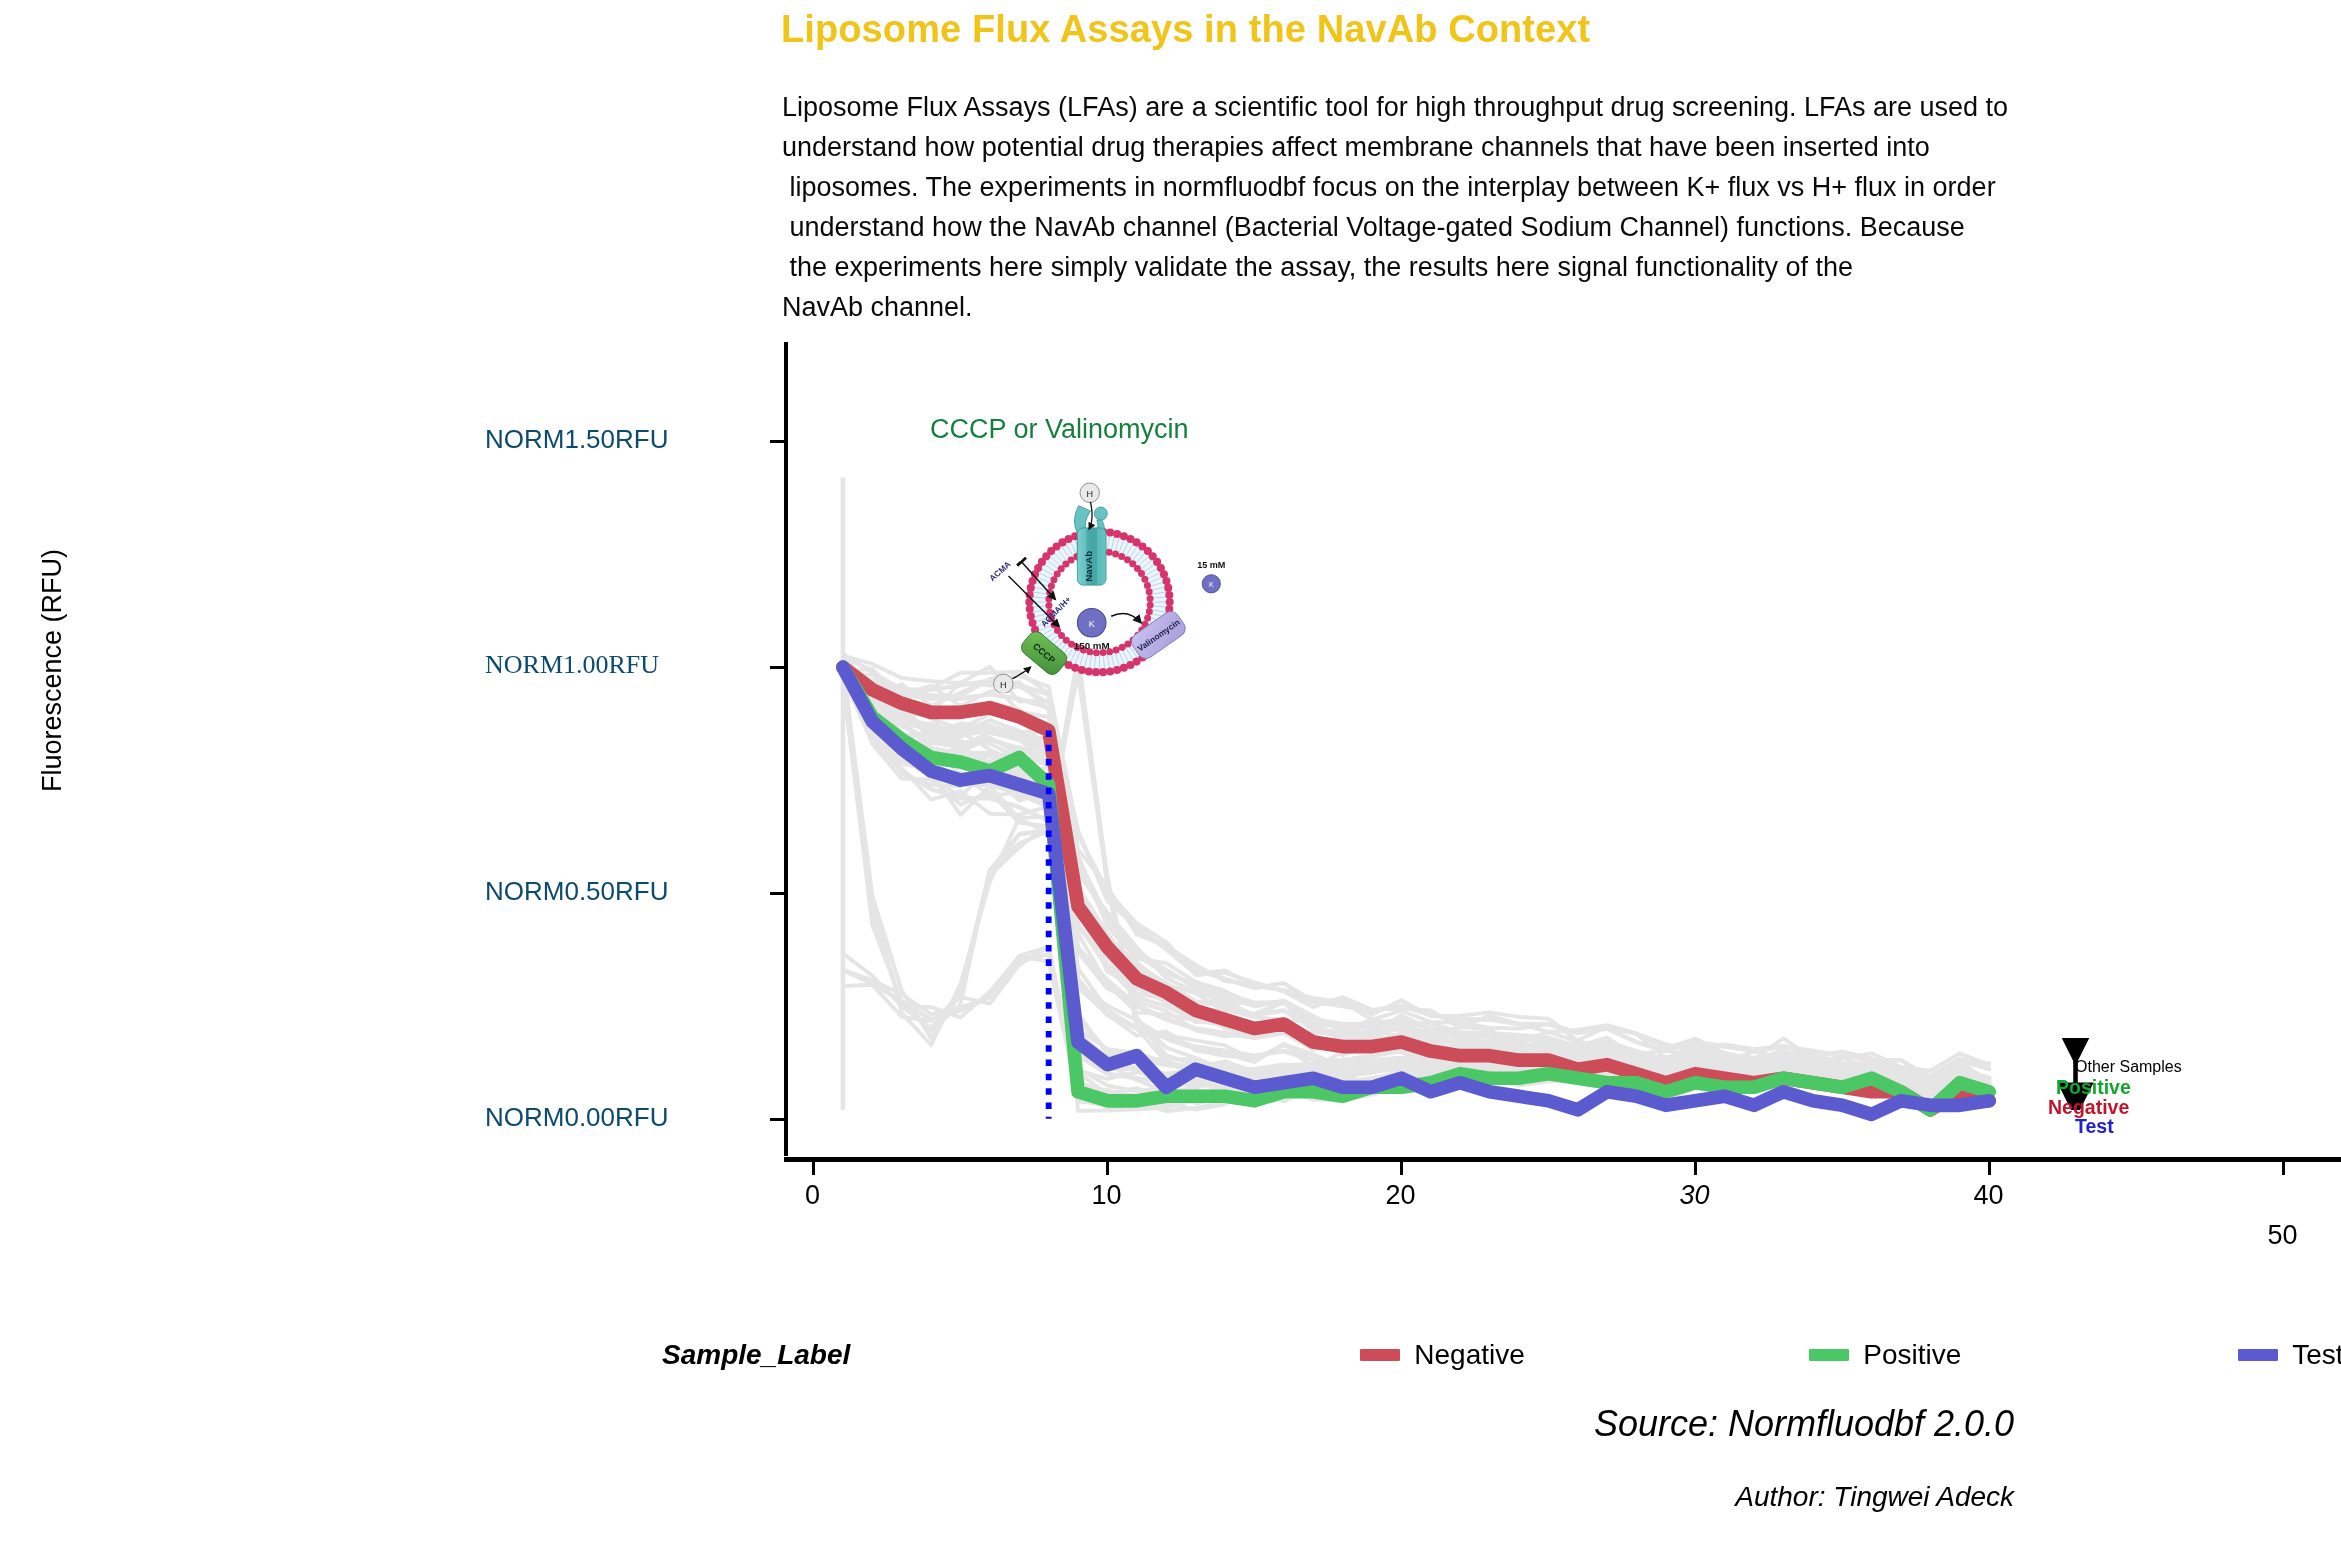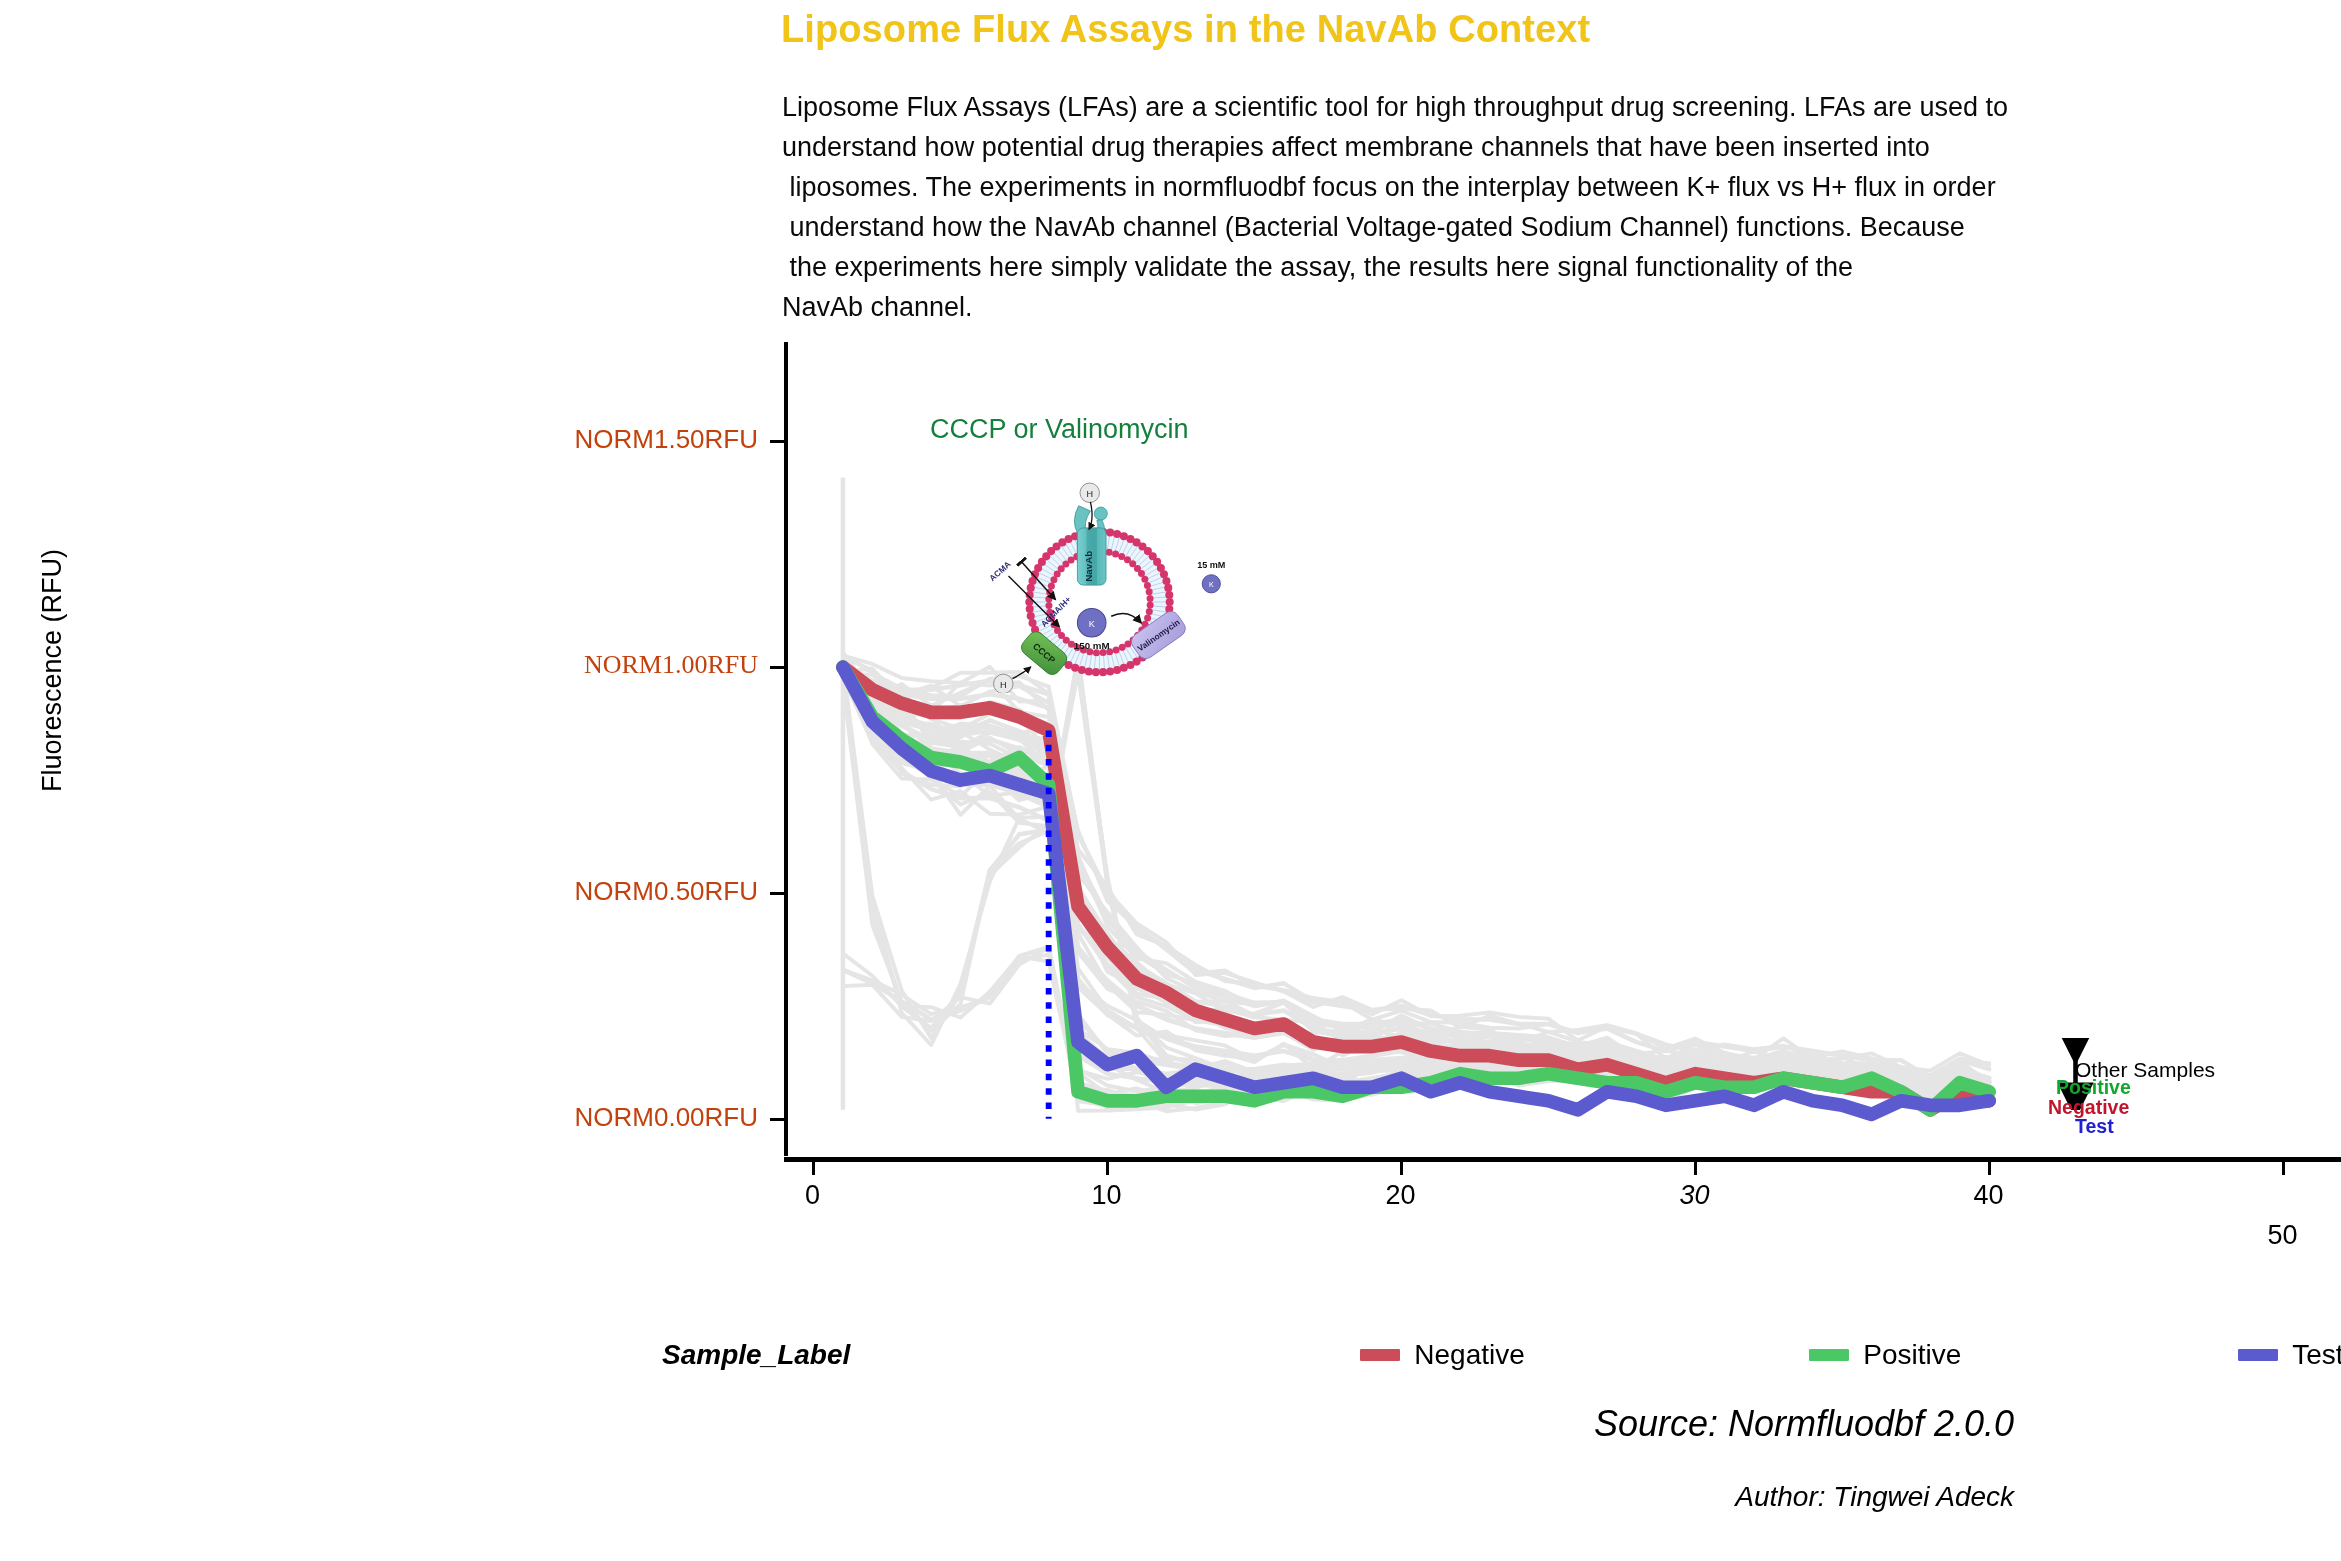--- a/index.html
+++ b/index.html
@@ -29,36 +29,36 @@
   }
 
   
   #panel{position:absolute;left:784px;top:338px;width:1558px;height:813px;}
   #panel svg{display:block;}
 
   .yaxis-line{position:absolute;left:784px;top:338px;width:3.9px;height:814px;background:#000;}
   .xaxis-line{position:absolute;left:784px;top:1153px;width:1558px;height:4.6px;background:#000;}
 
   .ytick-label{
-    position:absolute;right:0;width:273px;text-align:right;
-    font-size:26px;color:#c2410c;white-space:nowrap;
+    position:absolute;right:0;width:273px;
+    font-size:26px;color:#0c4a6e;white-space:nowrap;
   }
   .ytick-mark{position:absolute;left:770px;width:14.3px;height:3.3px;background:#000;}
   .xtick-mark{position:absolute;top:1157px;width:3.3px;height:14.3px;background:#000;}
   .xtick-label{position:absolute;top:1176px;width:91px;margin-left:-46px;
     text-align:center;font-size:27px;color:#000;}
 
   
   .ann-cccp{
     position:absolute;left:930px;top:410px;
     font-size:27px;color:#15803d;white-space:nowrap;
   }
   .ann-other{
     position:absolute;left:2075px;top:1054px;
-    font-size:21px;color:#000;white-space:nowrap;
+    font-size:16px;color:#000;white-space:nowrap;
   }
   .ann-pos{position:absolute;left:2056px;top:1072px;font-size:19.5px;font-weight:bold;color:#11a62c;white-space:nowrap;}
   .ann-neg{position:absolute;left:2048px;top:1092px;font-size:19.5px;font-weight:bold;color:#c0162c;white-space:nowrap;}
   .ann-test{position:absolute;left:2075px;top:1111px;font-size:19.5px;font-weight:bold;color:#2020d0;white-space:nowrap;}
 
   
   #diagram{position:absolute;left:963px;top:442px;width:273px;height:247px;}
 
   
   .legend-title{

